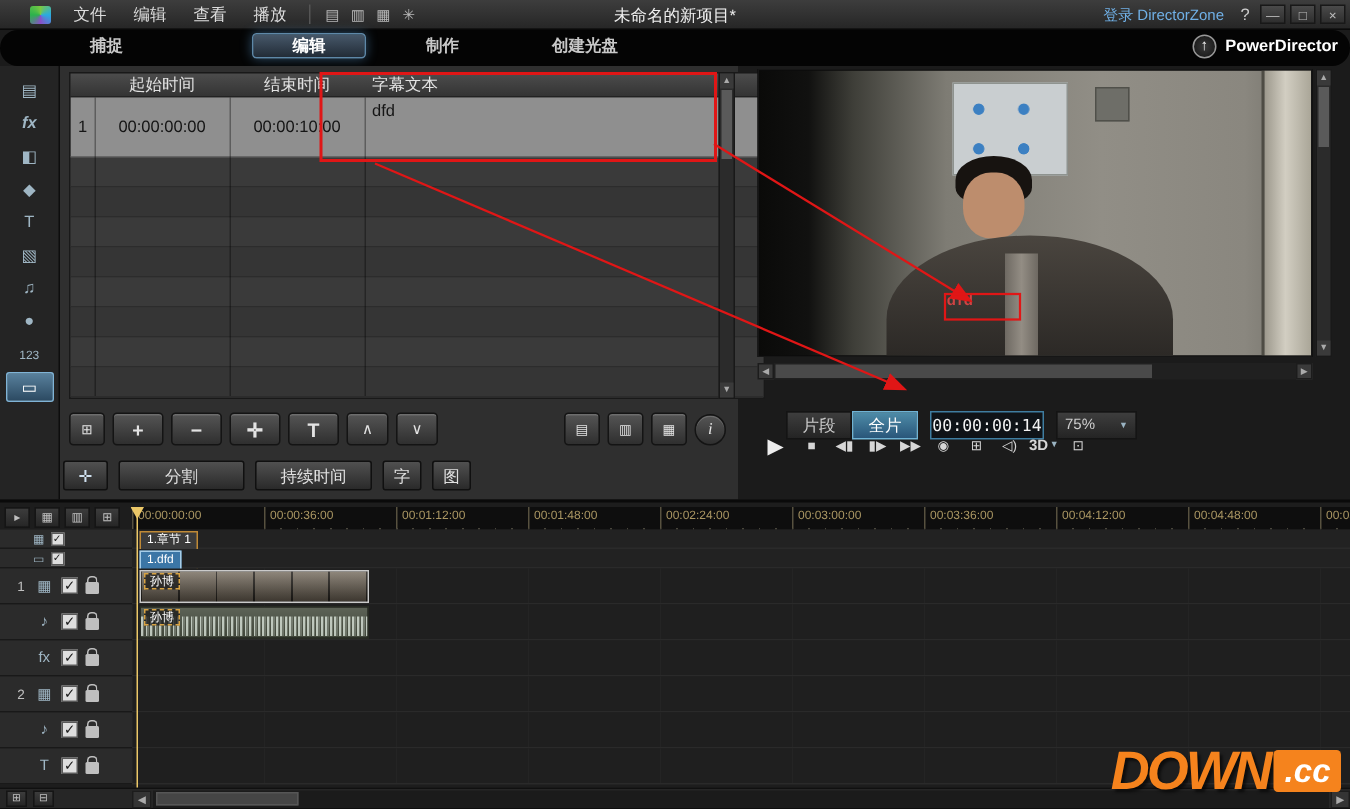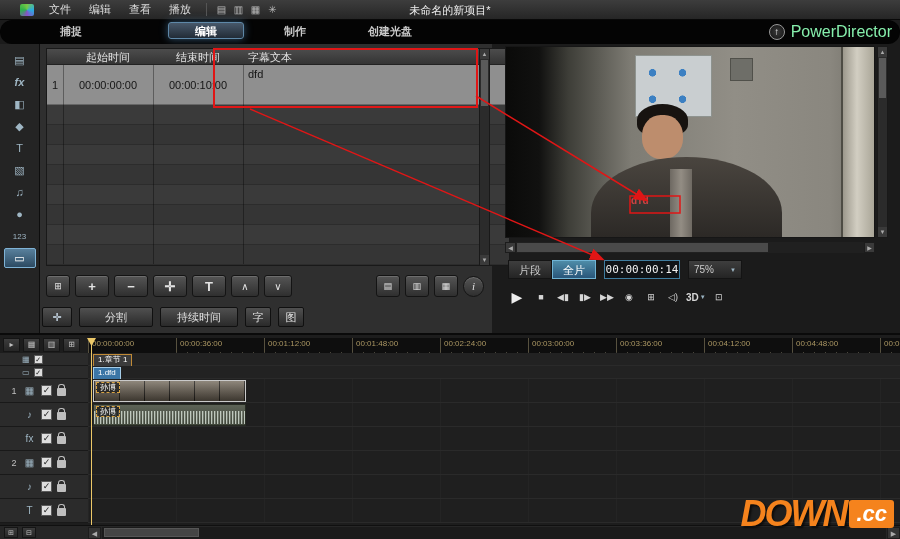--- a/index.html
+++ b/index.html
@@ -25,21 +25,21 @@
   
   .tabbar { position:absolute; top:20px; left:0; width:900px; height:24px; background:#040404;border-radius:12px; }
   .tab { position:absolute; top:3px; height:17px; line-height:17px; font-size:11px; font-weight:bold;
          color:#c8c8c8; padding:0 12px; }
   .t-capture { left:48px; } .t-edit { left:168px; padding:0 26px; } .t-produce { left:272px; } .t-disc { left:356px; }
   .tab.active { background:linear-gradient(#47586a,#222c37); border:1px solid #5e88a8; border-radius:3px;
                 color:#fff; box-shadow:0 0 8px rgba(100,170,230,.45); top:2px; }
   .brand { position:absolute; right:8px; top:3px; display:flex; gap:6px; align-items:center; }
   .brandlogo { width:16px; height:16px; border-radius:50%; background:radial-gradient(#3a3a3a,#121212);
                border:1px solid #999; color:#eee; font-size:10px; line-height:14px; text-align:center; }
-  .brandname { font-size:16px; font-weight:normal; color:#86efac; }
+  .brandname { font-size:11px; font-weight:bold; color:#ffffff; }
 
   
   .rooms { position:absolute; left:0; top:44px; width:40px; height:289px; background:#242424;
            border-right:1px solid #0d0d0d; padding-top:4px; }
   .room { width:32px; height:20px; margin:2px auto; color:#9fb6c4; font-size:11px; border-radius:2px;
           display:flex; align-items:center; justify-content:center; }
   .room.small { font-size:8px; }
   .room.fx { font-style:italic; font-weight:bold; }
   .room.active { background:linear-gradient(#58809c,#2c4a62); color:#fff; border:1px solid #7fb3d6; }
 
@@ -69,21 +69,21 @@
   .btn { background:linear-gradient(#555,#2f2f2f); border:1px solid #141414; border-radius:3px; color:#e3e3e3;
          height:22px; display:flex; align-items:center; justify-content:center;
          box-shadow:inset 0 1px 0 rgba(255,255,255,.15); }
   .bsm { width:24px; font-size:9px; } .bmd { width:34px; font-size:13px; font-weight:bold; }
   .bch { width:28px; font-size:10px; } .sp { flex:1; }
   .binfo { width:21px; height:21px; border-radius:50%; font-size:11px; font-style:italic;
            font-family:"Liberation Serif",serif; }
   .stb2 { position:absolute; left:2px; top:261px; width:448px; height:24px; display:flex; gap:7px; align-items:center; }
   .btn2 { height:20px; background:linear-gradient(#505050,#2a2a2a); border:1px solid #101010; border-radius:2px;
           color:#e0e0e0; display:flex; align-items:center; justify-content:center; font-size:11px; }
-  .bwand { width:30px; color:#cfe0ef; } .bsplit { width:74px; } .bdur { width:78px; } .bico { width:26px; }
+  .bwand { width:30px; color:#cfe0ef; } .bsplit { width:84px; } .bdur { width:78px; } .bico { width:26px; }
 
   
   .pvpanel { position:absolute; left:492px; top:44px; width:408px; height:289px; }
   .pvvideo { position:absolute; left:13px; top:2px; width:370px; height:192px; background:#000;
              overflow:hidden; border:1px solid #161616; }
   .sc { position:absolute; }
   .scwall { inset:0; background:linear-gradient(90deg,#0a0a09 0%,#111110 9%,#3e3e38 17%,#7e7c74 34%,#918e86 62%,#8a877f 88%,#6e6c64 100%); }
   .scposter { left:35%; top:4%; width:21%; height:33%; background:#c9ced0; border:1px solid #8e938f;
               background-image:radial-gradient(circle at 22% 28%,#3c80c2 0 3.5px,transparent 4px),
                                radial-gradient(circle at 62% 28%,#3c80c2 0 3.5px,transparent 4px),
@@ -99,21 +99,21 @@
   .sczip { left:44.5%; top:64%; width:6%; height:36%; background:linear-gradient(90deg,#6e6962,#938d84,#6e6962); }
   .pvsub { left:34%; top:78%; color:#cf4343; font-size:10px; font-weight:bold; letter-spacing:1px; position:absolute; }
   .pvvs { position:absolute; left:385px; top:2px; width:11px; height:192px; background:#2b2b2b;
           border:1px solid #191919; display:flex; flex-direction:column; }
   .pvvs .sthumb { height:40px; }
   .pvhs { position:absolute; left:13px; top:198px; width:370px; height:11px; display:flex; }
   .hsbtn { width:11px; font-size:6px; line-height:11px; text-align:center; color:#aaa; background:#3a3a3a;
            border:1px solid #1c1c1c; }
   .hstrack { flex:1; background:#202020; position:relative; }
   .hsthumb { position:absolute; left:1px; top:1px; bottom:1px; width:72%; background:#4a4a4a; }
-  .pvc1 { position:absolute; left:16px; top:216px; height:33px; display:flex; align-items:flex-start; }
+  .pvc1 { position:absolute; left:32px; top:216px; height:33px; display:flex; align-items:flex-end; }
   .seg { width:44px; height:19px; line-height:18px; text-align:center; font-size:11px; color:#ccc;
          background:linear-gradient(#3e3e3e,#242424); border:1px solid #141414; }
   .seg.active { background:linear-gradient(#4e8ca8,#29567a); color:#fff; border-color:#6fb3d4; }
   .tc { margin-left:8px; width:76px; height:19px; line-height:18px; text-align:center;
         font-family:"DejaVu Sans Mono",monospace; font-size:11px; color:#f2f2f2; background:#0f1317;
         border:1px solid #3f7da0; }
   .zoomsel { margin-left:8px; width:54px; height:19px; background:linear-gradient(#3e3e3e,#242424);
              border:1px solid #141414; color:#ccc; font-size:10px; display:flex; align-items:center;
              justify-content:space-between; padding:0 5px; }
   .dd { font-size:6px; color:#9ab3c2; }
@@ -197,20 +197,27 @@
     <span class="menu">文件</span>
     <span class="menu">编辑</span>
     <span class="menu">查看</span>
     <span class="menu">播放</span>
     <span class="mbsep"></span>
     <span class="mbicon">▤</span>
     <span class="mbicon">▥</span>
     <span class="mbicon">▦</span>
     <span class="mbicon">✳</span>
     <span class="mbtitle">未命名的新项目*</span>
+    <span class="mbright">
+      <span class="login">登录 DirectorZone</span>
+      <span class="helpbtn">?</span>
+      <span class="winbtn">—</span>
+      <span class="winbtn">□</span>
+      <span class="winbtn">×</span>
+    </span>
   </div>
 
   <div class="tabbar">
     <span class="tab t-capture">捕捉</span>
     <span class="tab t-edit active">编辑</span>
     <span class="tab t-produce">制作</span>
     <span class="tab t-disc">创建光盘</span>
     <span class="brand">
       <span class="brandlogo">↑</span>
       <span class="brandname">PowerDirector</span>

